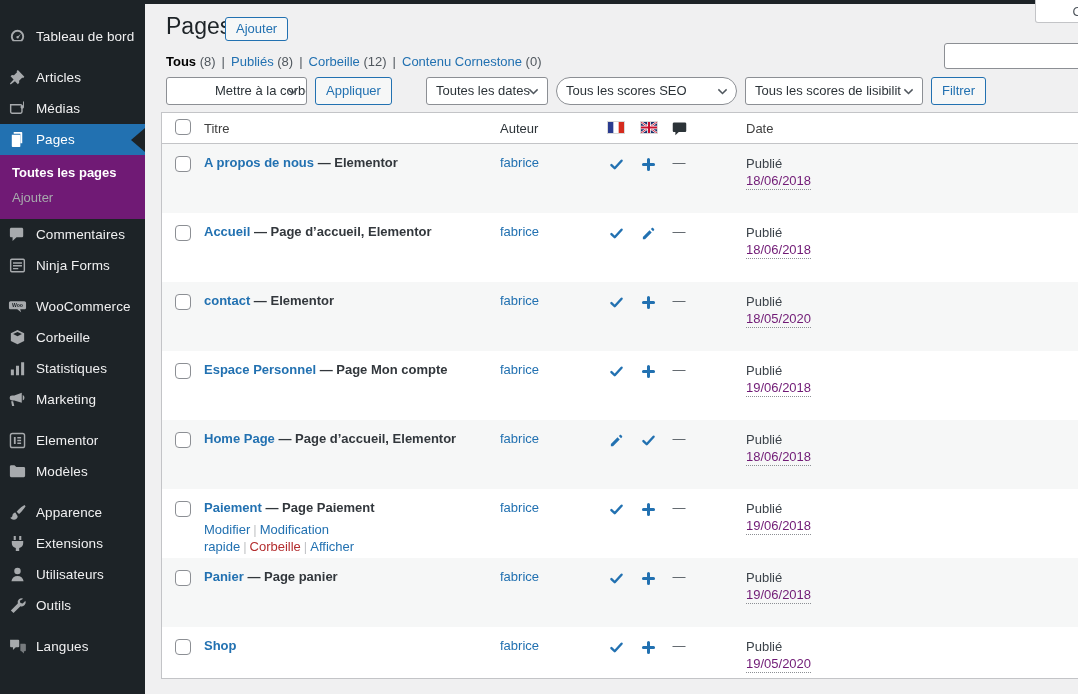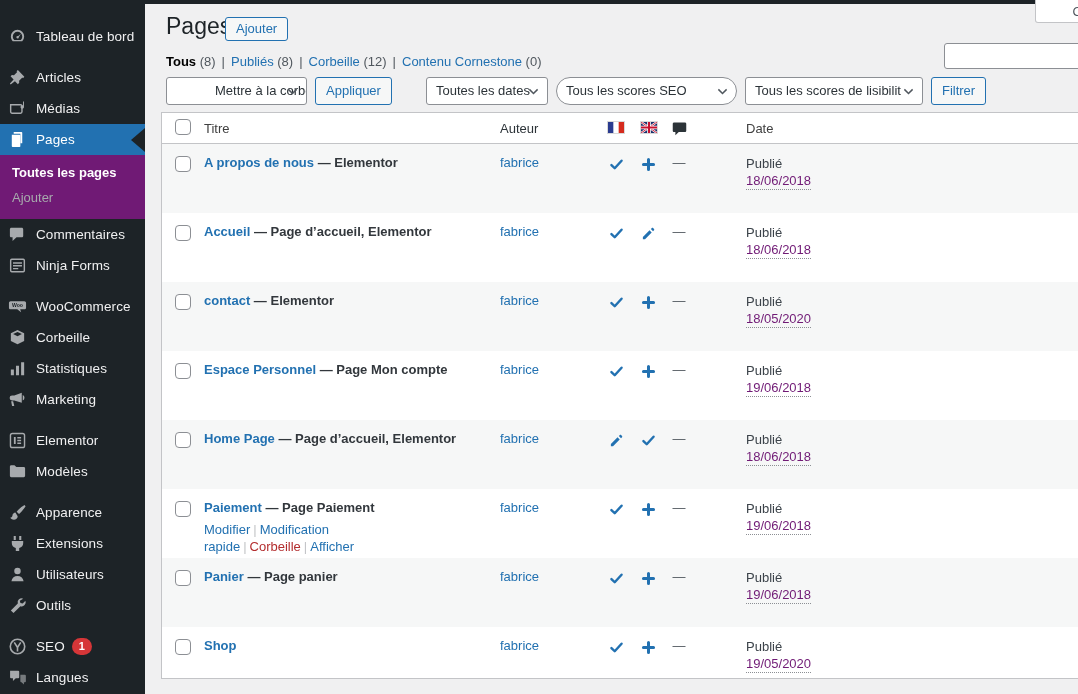--- a/index.html
+++ b/index.html
@@ -223,30 +223,20 @@
     </div>
     <div class="menu-item">
       <span class="mi-icon">
         <svg viewBox="0 0 20 20">
           <path fill="currentColor" d="M16 2.8a4.2 4.2 0 0 0-5.7 5L3 15.2 5.8 18l7.3-7.3a4.2 4.2 0 0 0 5.2-5.6L15.5 8l-2.4-.7L12.4 5 16 2.8z"></path>
         </svg>
       </span>
       <span class="mi-label">Outils</span>
     </div>
     <div class="menu-sep"></div>
-    <div class="menu-item">
-      <span class="mi-icon">
-        <svg viewBox="0 0 20 20">
-          <circle cx="10" cy="10" r="7.6" fill="none" stroke="currentColor" stroke-width="1.7"></circle>
-          <path fill="none" stroke="currentColor" stroke-width="1.7" d="M6.6 5.6 10 11l3.4-5.4M10 11v4.2"></path>
-        </svg>
-      </span>
-      <span class="mi-label">SEO</span>
-      <span class="badge">1</span>
-    </div>
     <div class="menu-item">
       <span class="mi-icon">
         <svg viewBox="0 0 20 20">
           <path fill="currentColor" d="M2.2 3h8.6c.6 0 1 .4 1 1v5.8c0 .6-.4 1-1 1H8.2l-3 2.8v-2.8H3.2c-.6 0-1-.4-1-1V3z"></path>
           <path fill="currentColor" opacity=".65" d="M13 7.2h4.8c.6 0 1 .4 1 1V14c0 .6-.4 1-1 1h-1v2.4L14.2 15H14c-.6 0-1-.4-1-1V7.2z"></path>
         </svg>
       </span>
       <span class="mi-label">Langues</span>
     </div>
   </div>

